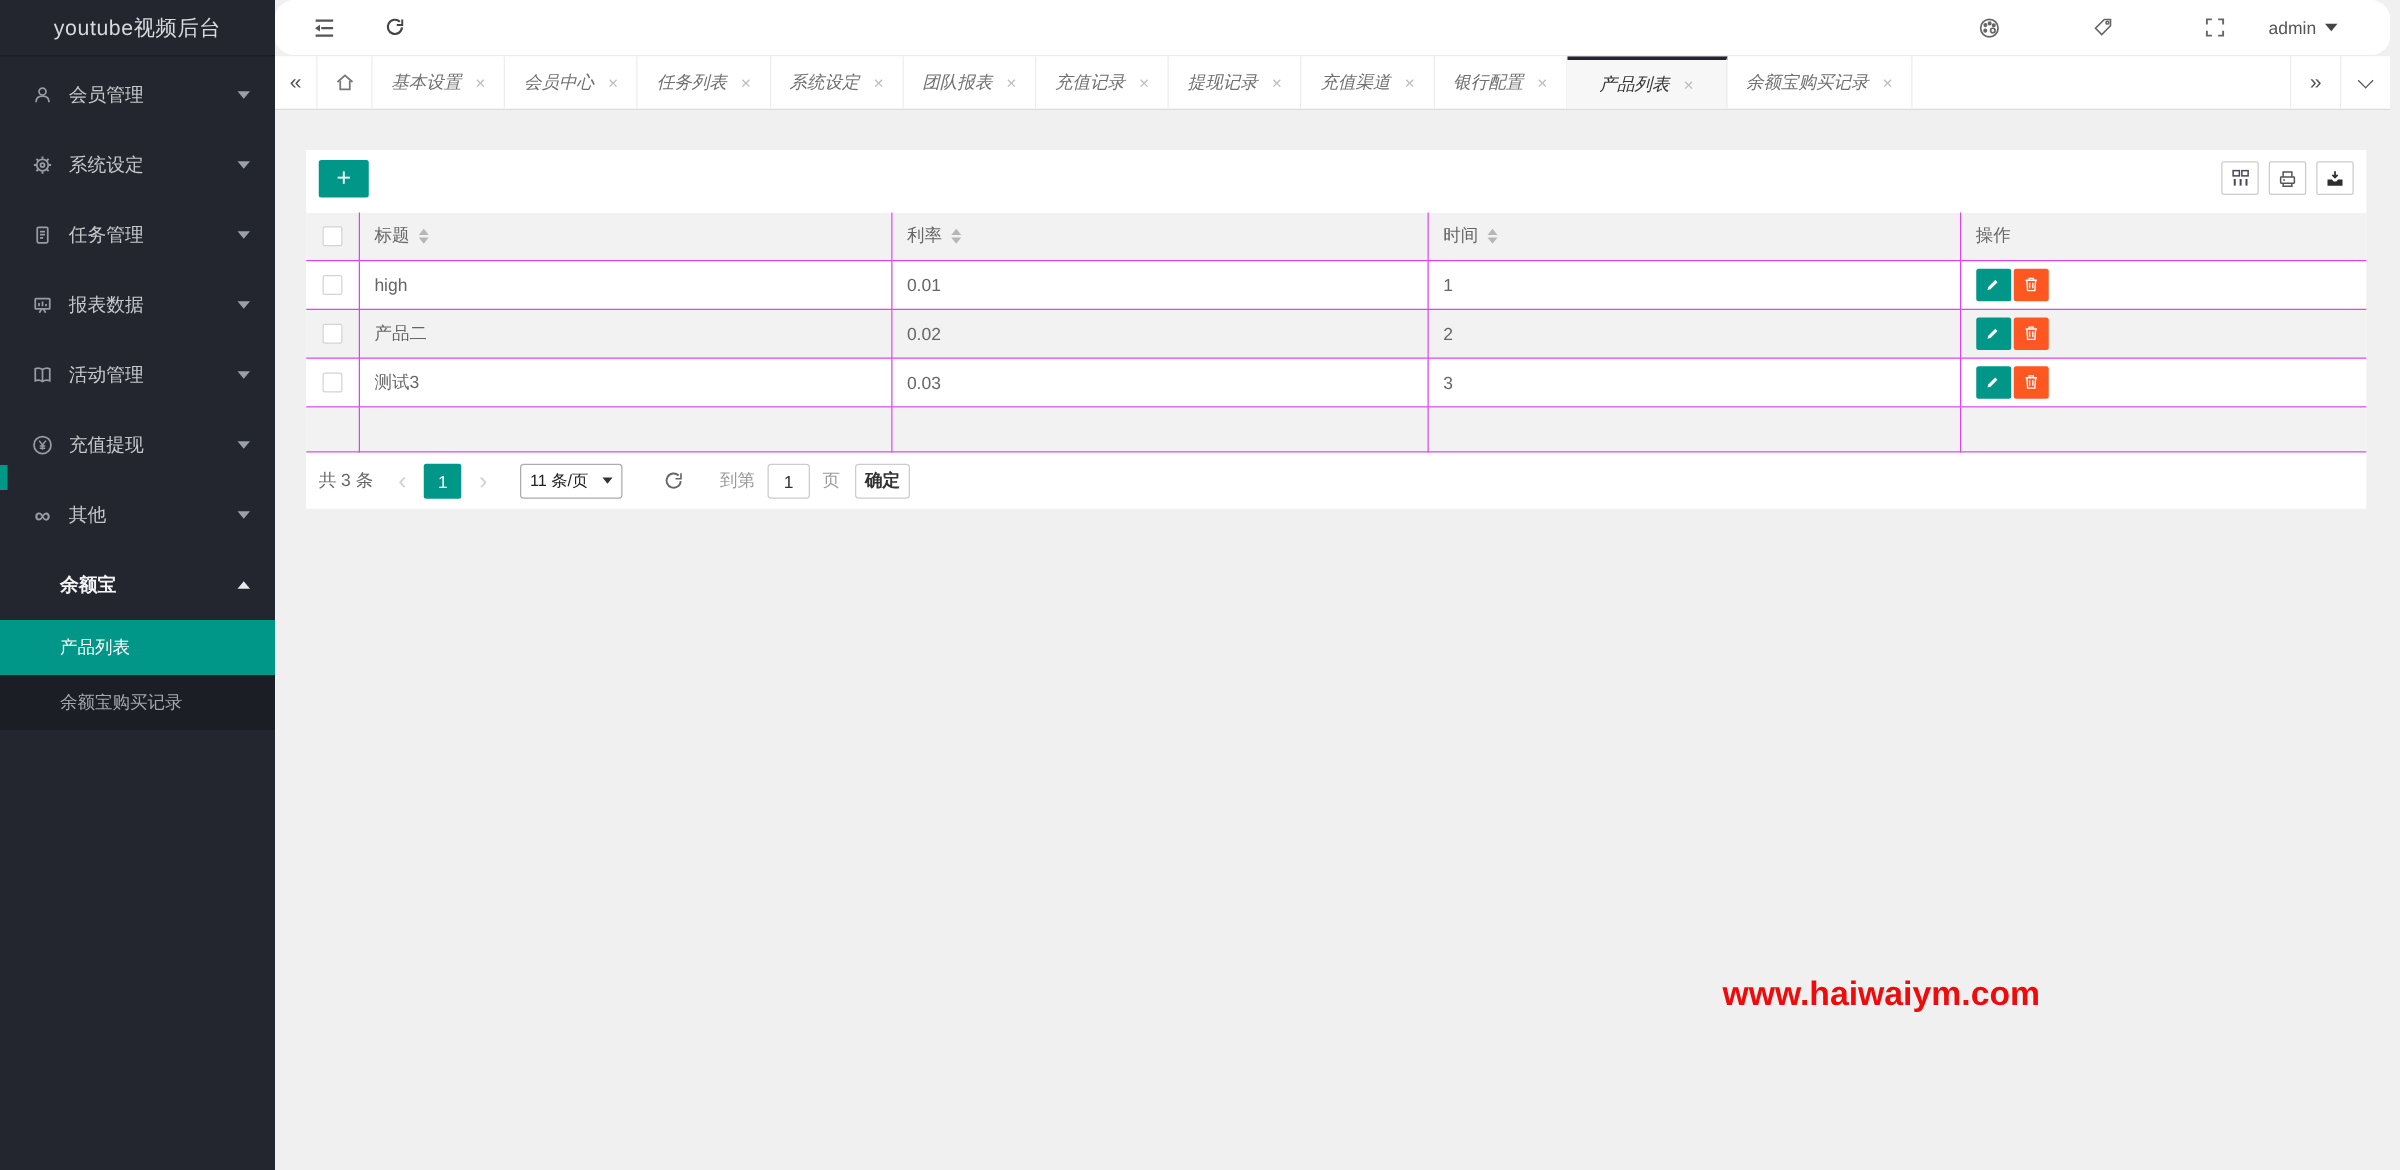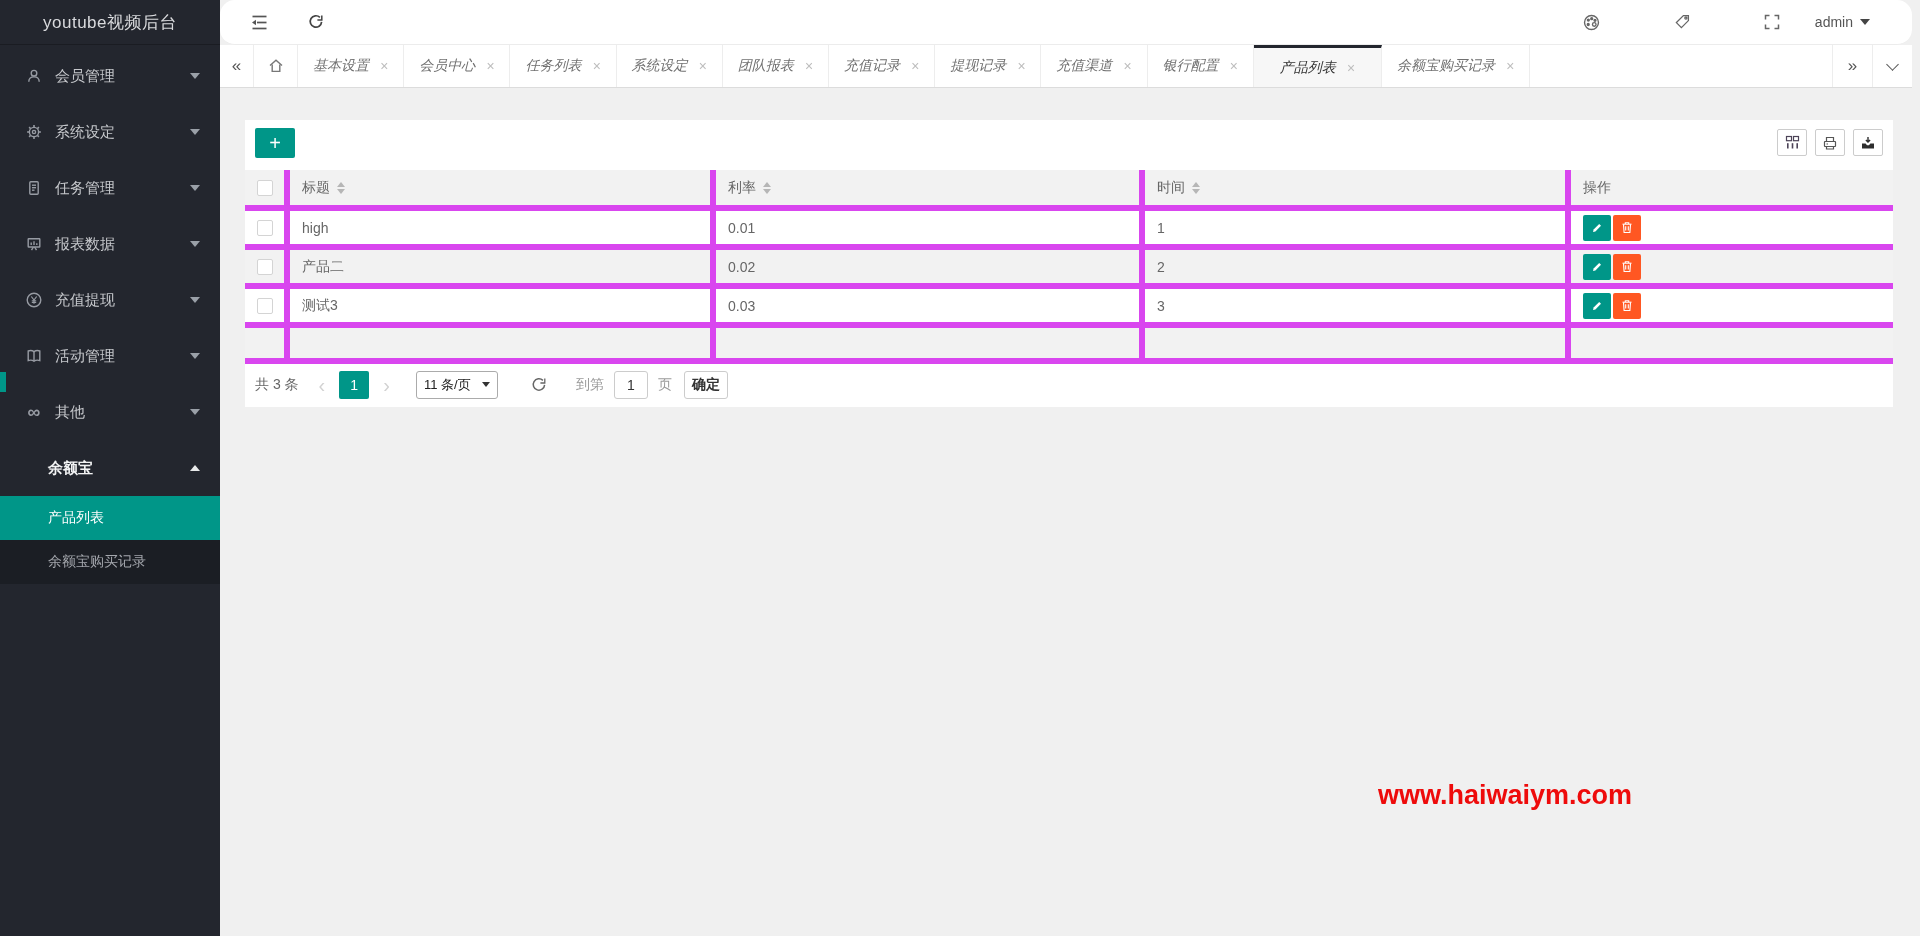--- a/index.html
+++ b/index.html
@@ -61,21 +61,21 @@
   .card { position:absolute; left:25px; top:32px; width:1648px; height:287px; background:#fff; }
   .add-btn { position:absolute; left:10px; top:8px; width:40px; height:30px; background:#009688;
     color:#fff; border:none; border-radius:2px; font-size:20px; line-height:26px; cursor:pointer; }
   .card-tools { position:absolute; right:10px; top:9px; display:flex; gap:8px; }
   .tool-btn { width:30px; height:27px; border:1px solid #ccc; border-radius:2px; background:#fff;
     display:flex; align-items:center; justify-content:center; cursor:pointer; }
 
   
   .grid-wrap { position:absolute; left:0; right:0; top:50px; }
   table.grid { width:100%; border-collapse:collapse; table-layout:fixed; }
-  .grid th, .grid td { border:6px solid #d946ef; font-size:14px; color:#666;
+  .grid th, .grid td { border:1px solid #d946ef; font-size:14px; color:#666;
     text-align:left; padding:0 0 0 12px; overflow:hidden; white-space:nowrap; }
   .grid thead th { height:38px; background:#f2f2f2; font-weight:normal; border-top:none; }
   .grid td { height:39px; background:transparent; }
   .grid tbody tr:nth-child(even) { background:#f2f2f2; }
   .grid tr > *:first-child { border-left:none; }
   .grid tr > *:last-child { border-right:none; }
   .cb-cell { text-align:center !important; padding:0 !important; }
   .cb { display:inline-block; width:16px; height:16px; border:1px solid #d4d4d4; border-radius:2px;
     background:#fff; vertical-align:middle; cursor:pointer; }
   .sort { display:inline-flex; flex-direction:column; gap:2px; margin-left:7px; vertical-align:middle; }
@@ -174,35 +174,35 @@
               <line x1="6.5" y1="15.2" x2="8.4" y2="12"></line>
               <line x1="11.5" y1="15.2" x2="9.6" y2="12"></line>
             </svg>
           </span>
           <span class="nav-label">报表数据</span>
           <i class="caret-dn"></i>
         </div>
         <div class="nav-item">
           <span class="nav-ic">
             <svg width="18" height="18" viewBox="0 0 18 18" fill="none" stroke="#979ba3" stroke-width="1.4">
+              <path d="M9 4.6 C7.2 3.4 5 3.3 3.2 4 V13.6 C5 12.9 7.2 13 9 14.2 C10.8 13 13 12.9 14.8 13.6 V4 C13 3.3 10.8 3.4 9 4.6 Z"></path>
+              <line x1="9" y1="4.6" x2="9" y2="14.2"></line>
+            </svg>
+          </span>
+          <span class="nav-label">活动管理</span>
+          <i class="caret-dn"></i>
+        </div>
+        <div class="nav-item">
+          <span class="nav-ic">
+            <svg width="18" height="18" viewBox="0 0 18 18" fill="none" stroke="#979ba3" stroke-width="1.4">
               <circle cx="9" cy="9" r="6.8"></circle>
               <path d="M6.3 5.5 L9 9 L11.7 5.5 M9 9 V12.8 M6.8 9.8 H11.2 M6.8 11.5 H11.2" stroke-width="1.2"></path>
             </svg>
           </span>
           <span class="nav-label">充值提现</span>
-          <i class="caret-dn"></i>
-        </div>
-        <div class="nav-item">
-          <span class="nav-ic">
-            <svg width="18" height="18" viewBox="0 0 18 18" fill="none" stroke="#979ba3" stroke-width="1.4">
-              <path d="M9 4.6 C7.2 3.4 5 3.3 3.2 4 V13.6 C5 12.9 7.2 13 9 14.2 C10.8 13 13 12.9 14.8 13.6 V4 C13 3.3 10.8 3.4 9 4.6 Z"></path>
-              <line x1="9" y1="4.6" x2="9" y2="14.2"></line>
-            </svg>
-          </span>
-          <span class="nav-label">活动管理</span>
           <i class="caret-dn"></i>
         </div>
         <div class="nav-item">
           <span class="nav-ic">
             <span class="inf">∞</span>
           </span>
           <span class="nav-label">其他</span>
           <i class="caret-dn"></i>
         </div>
       </nav>

